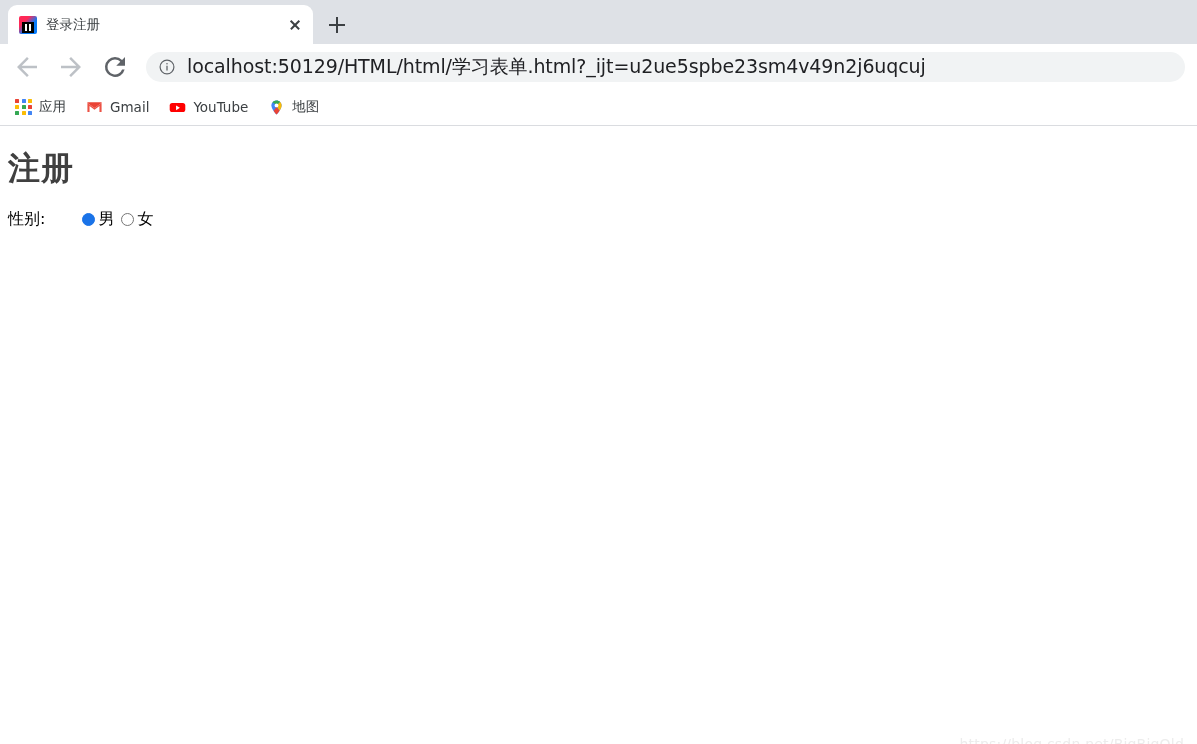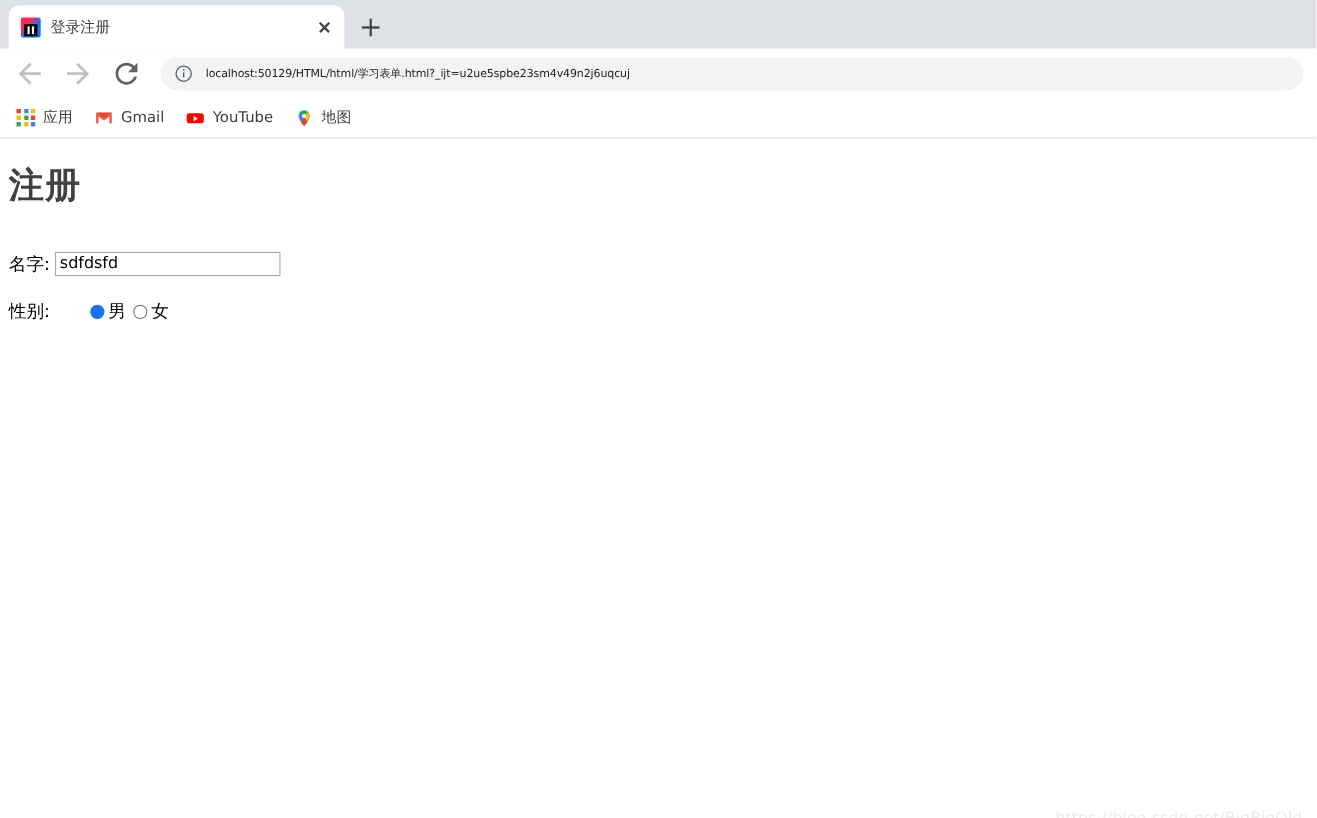--- a/index.html
+++ b/index.html
@@ -114,21 +114,21 @@
     height: 30px;
     background: #f1f3f4;
     border-radius: 15px;
     display: flex;
     align-items: center;
     padding: 0 14px 0 12px;
     margin-left: 2px;
   }
   .info-icon { flex: 0 0 18px; width: 18px; height: 18px; margin-right: 11px; }
   .url-text {
-    font-size: 10px;
+    font-size: 19px;
     color: #202124;
     white-space: nowrap;
     overflow: hidden;
     letter-spacing: -0.1px;
     font-family: "DejaVu Sans", "Liberation Sans", sans-serif;
   }
 
   .bookmarks {
     height: 37px;
     background: #ffffff;
@@ -382,24 +382,20 @@
         </svg>
       </span>
       <span class="bm-label">地图</span>
     </div>
   </div>
 
   <div class="page">
 
     <h1 class="page-title">注册</h1>
 
-    <div class="form-row row-name">
-      <span class="field-label">名字:</span>
-      <input class="text-field" type="text" value="sdfdsfd" style="">
-    </div>
 
     <div class="form-row row-gender">
       <span class="field-label">性别:</span>
       <div class="radio-group">
         <span class="radio-opt">
           <span class="radio-dot checked"></span>
           <span class="radio-label">男</span>
         </span>
         <span class="radio-opt">
           <span class="radio-dot"></span>

